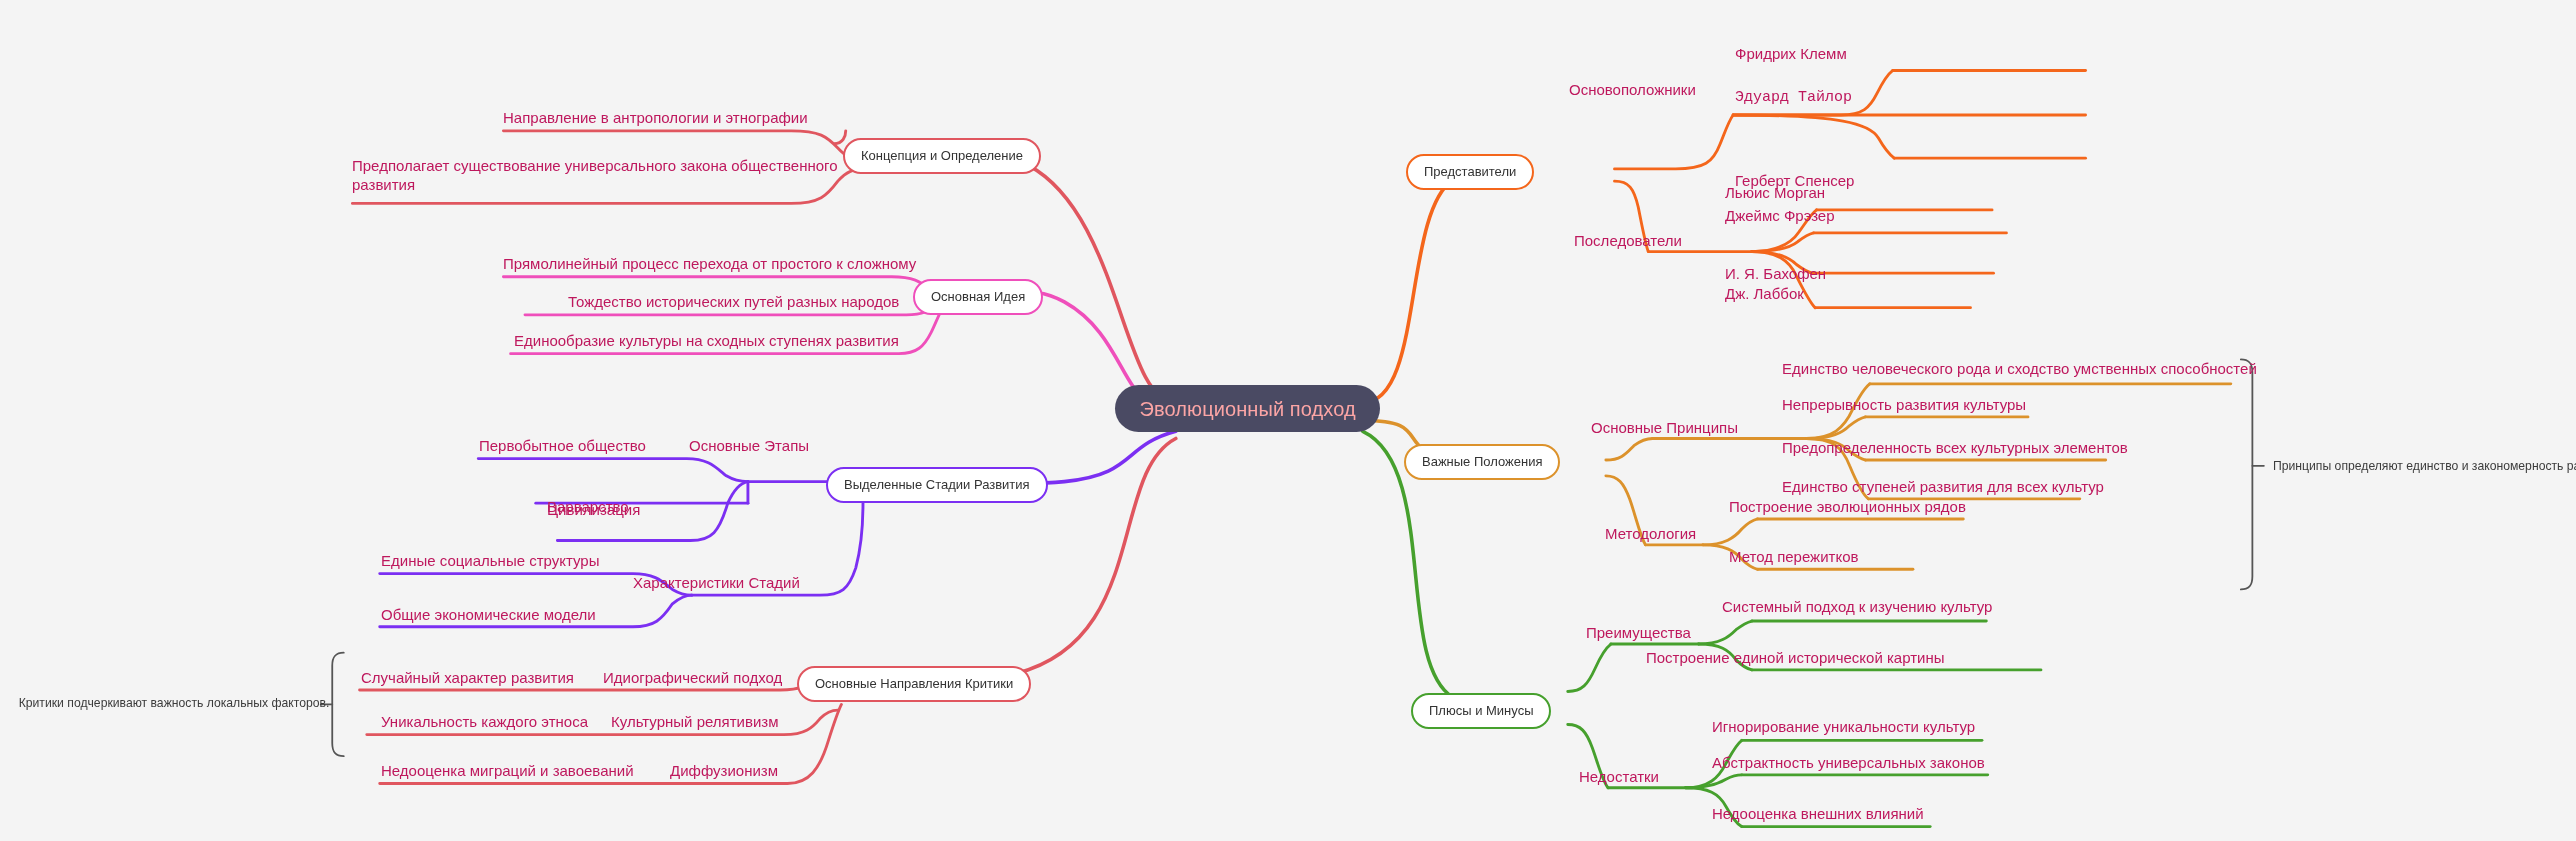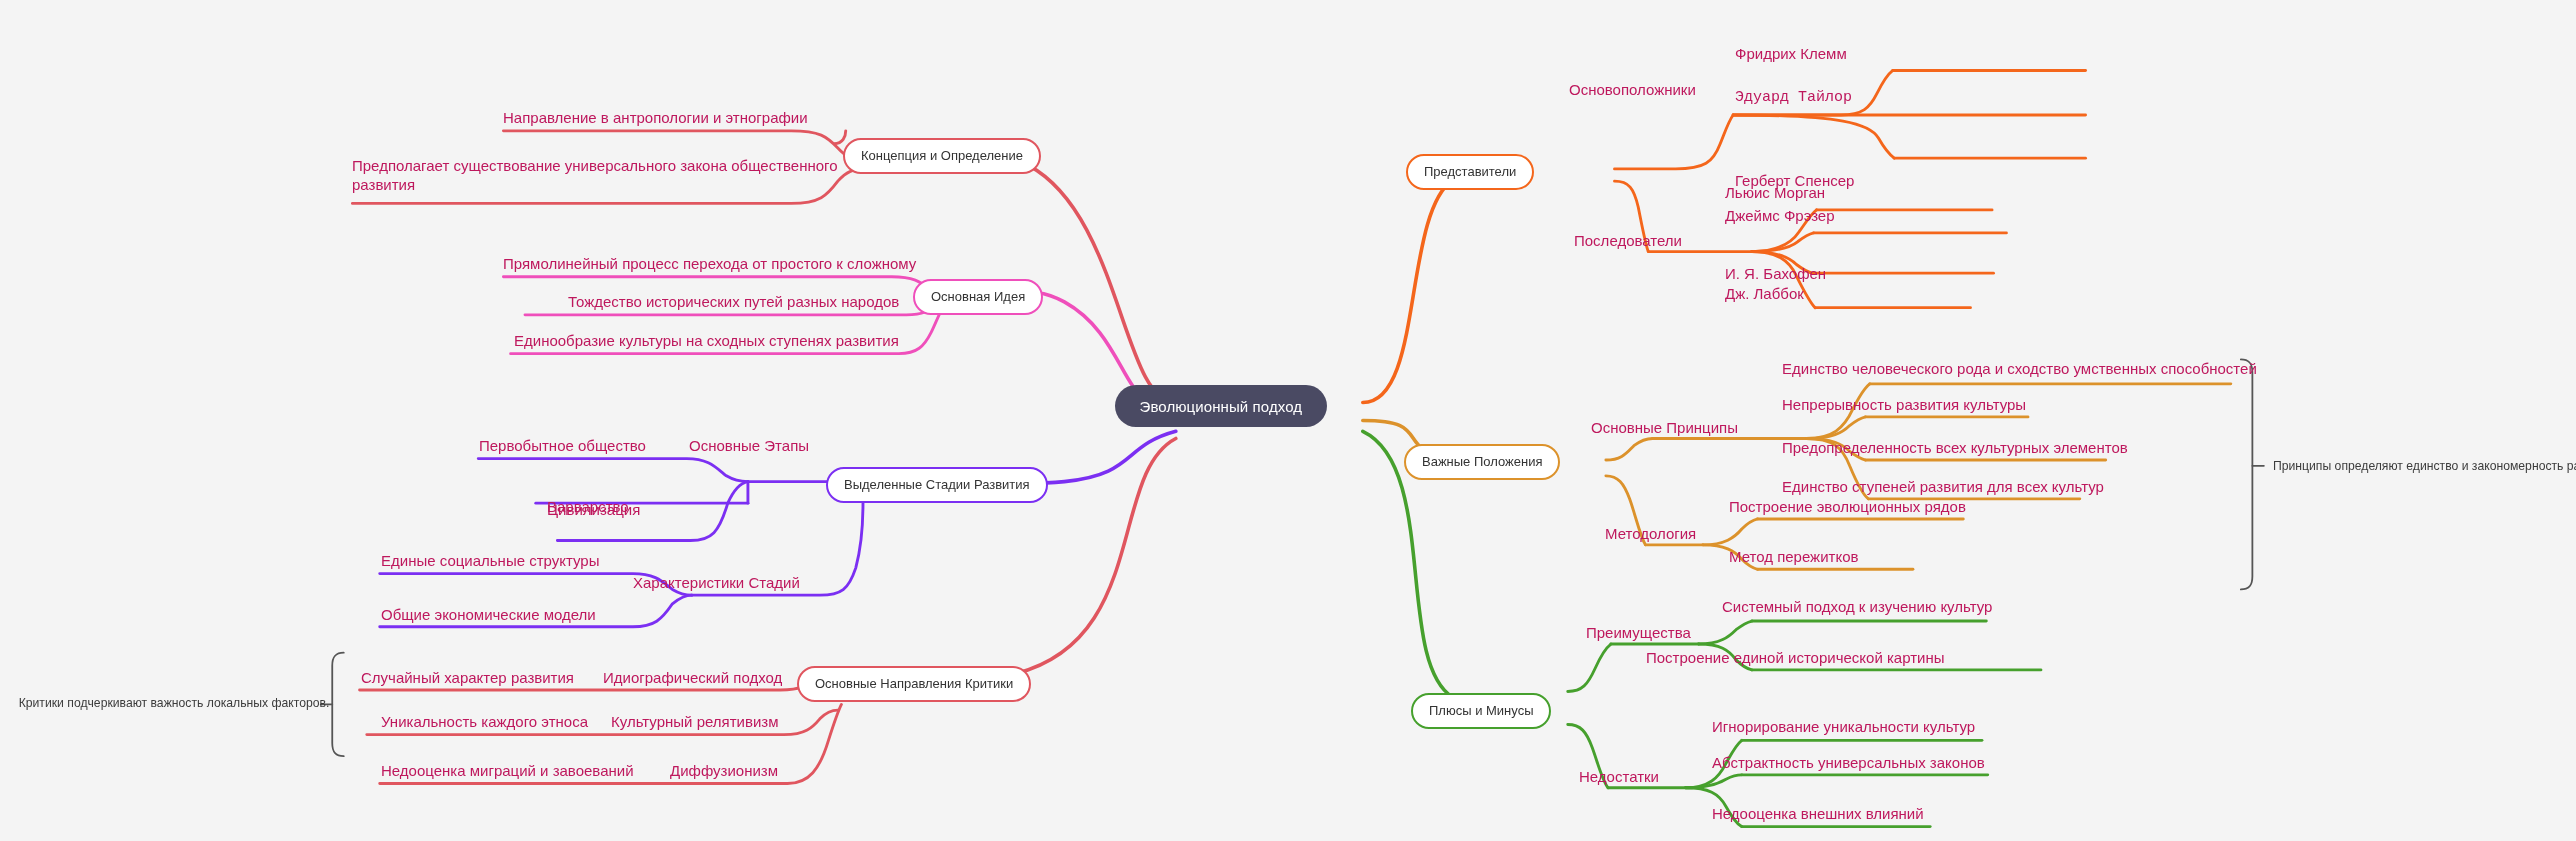--- a/index.html
+++ b/index.html
@@ -11,23 +11,23 @@
     overflow:hidden;
     position:relative;
   }
   #map{position:absolute;inset:0;width:2576px;height:841px;}
   svg.links{position:absolute;left:0;top:0;width:2576px;height:841px;pointer-events:none;}
 
   
   .node{position:absolute;white-space:nowrap;}
 
   .root{
-    background:#4a4a63;color:#ffffff;
+    background:#4a4a63;color:#fca5a5;
     border-radius:29px;
-    font-size:15px;line-height:1;
+    font-size:20px;line-height:1;
     padding:13.7px 24.5px;
     letter-spacing:0.1px;
   }
 
   .pill{
     background:#ffffff;
     border:2.2px solid #999;
     border-radius:21.6px;
     font-size:13px;line-height:1;
     padding:9.3px 16px;

